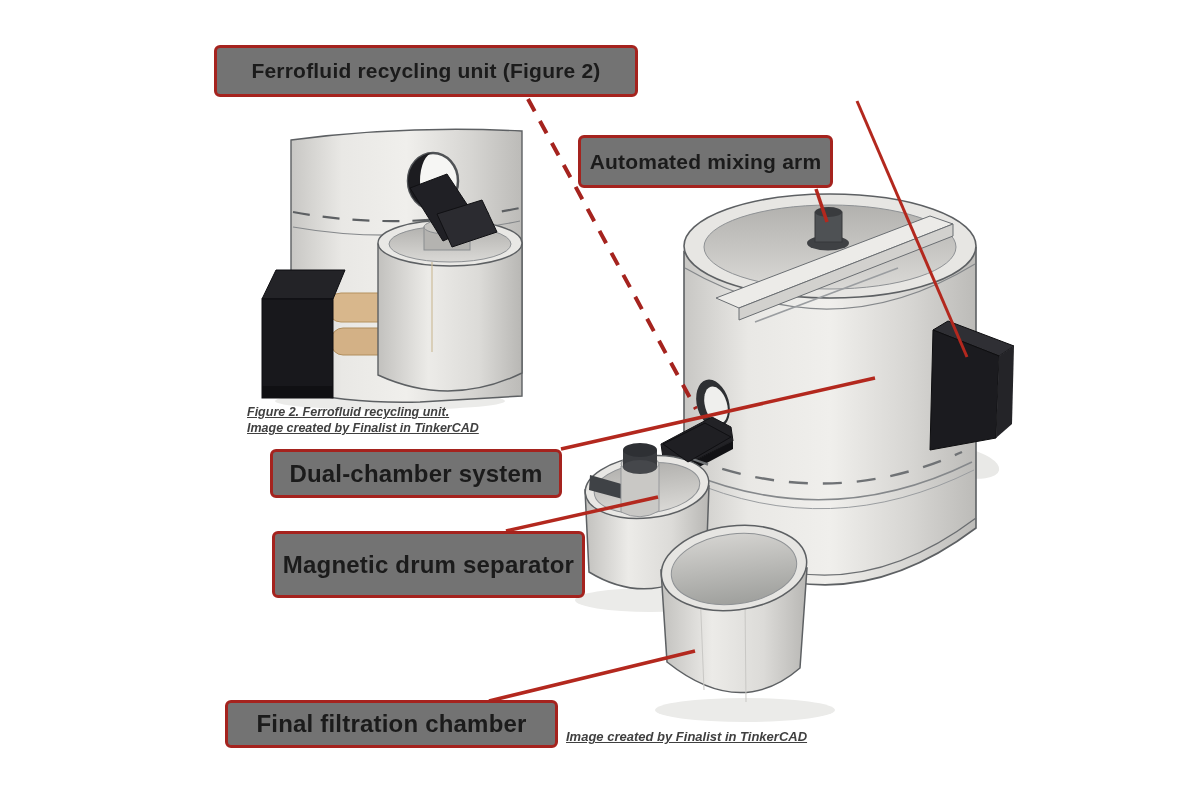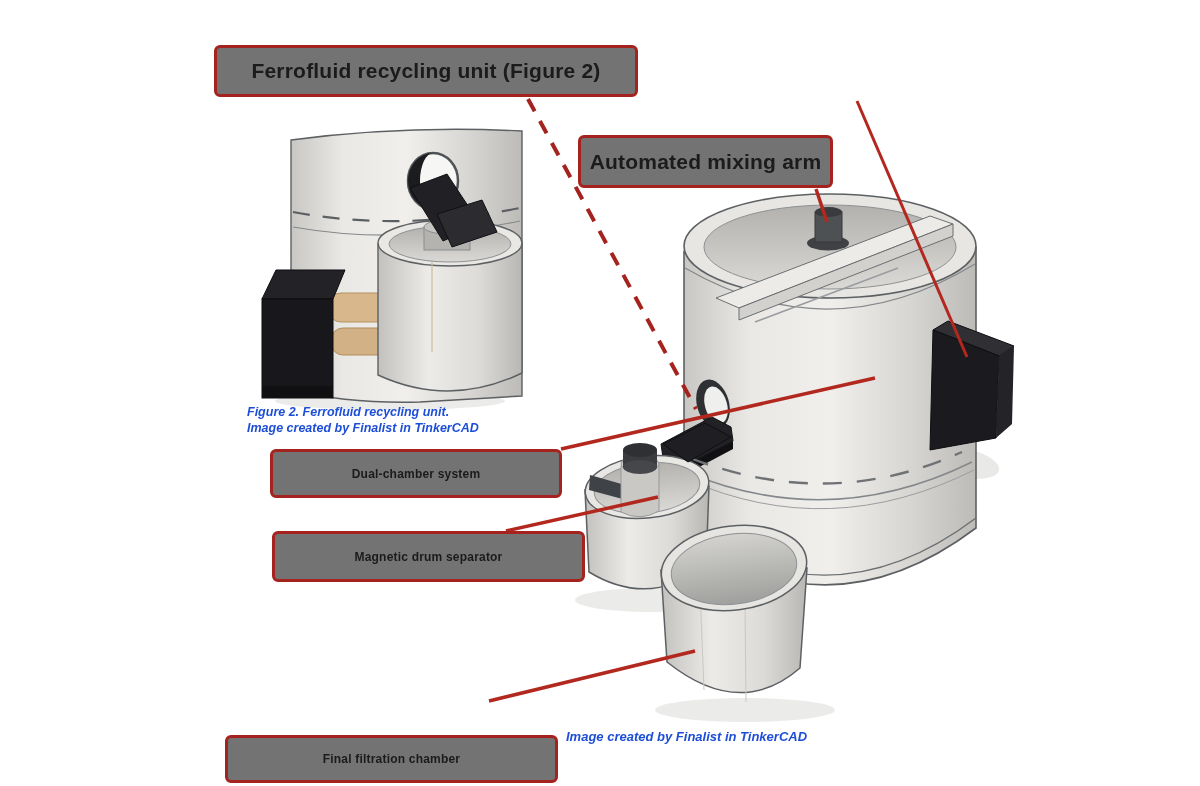--- a/index.html
+++ b/index.html
@@ -9,33 +9,33 @@
   }
   .cad-svg{position:absolute;left:0;top:0;z-index:1;}
   .label-box{
     position:absolute;z-index:3;background:#737373;
     border:3px solid #a5231e;border-radius:6px;
     display:flex;align-items:center;justify-content:center;
     font-weight:bold;color:#1b1b1b;letter-spacing:.2px;
     box-sizing:border-box;white-space:nowrap;
   }
   .lb-lg{font-size:21px;}
-  .lb-md{font-size:12px;}
+  .lb-md{font-size:24px;}
   .caption{
     position:absolute;z-index:2;font-style:italic;font-weight:bold;
-    color:#1d4ed8;line-height:16px;
+    color:#404040;line-height:16px;text-decoration:underline;
   }
   #cap-fig2{left:247px;top:404px;font-size:12.5px;}
   #cap-credit{left:566px;top:729px;font-size:13px;}
   #lbl-ferrofluid{left:214px;top:45px;width:424px;height:52px;}
   #lbl-peristaltic{left:683px;top:47px;width:287px;height:53px;}
   #lbl-mixing{left:578px;top:135px;width:255px;height:53px;}
   #lbl-dual{left:270px;top:449px;width:292px;height:49px;}
-  #lbl-magnetic{left:272px;top:531px;width:313px;height:51px;}
-  #lbl-final{left:225px;top:700px;width:333px;height:48px;margin-top:35px;}
+  #lbl-magnetic{left:272px;top:531px;width:313px;height:67px;}
+  #lbl-final{left:225px;top:700px;width:333px;height:48px;}
 </style>
 </head>
 <body>
 
 <div class="canvas">
 
   <svg class="cad-svg" width="1200" height="786" viewBox="0 0 1200 786">
     <defs>
       <linearGradient id="cylH" x1="0" y1="0" x2="1" y2="0">
         <stop offset="0" stop-color="#c8c7c4"></stop>

